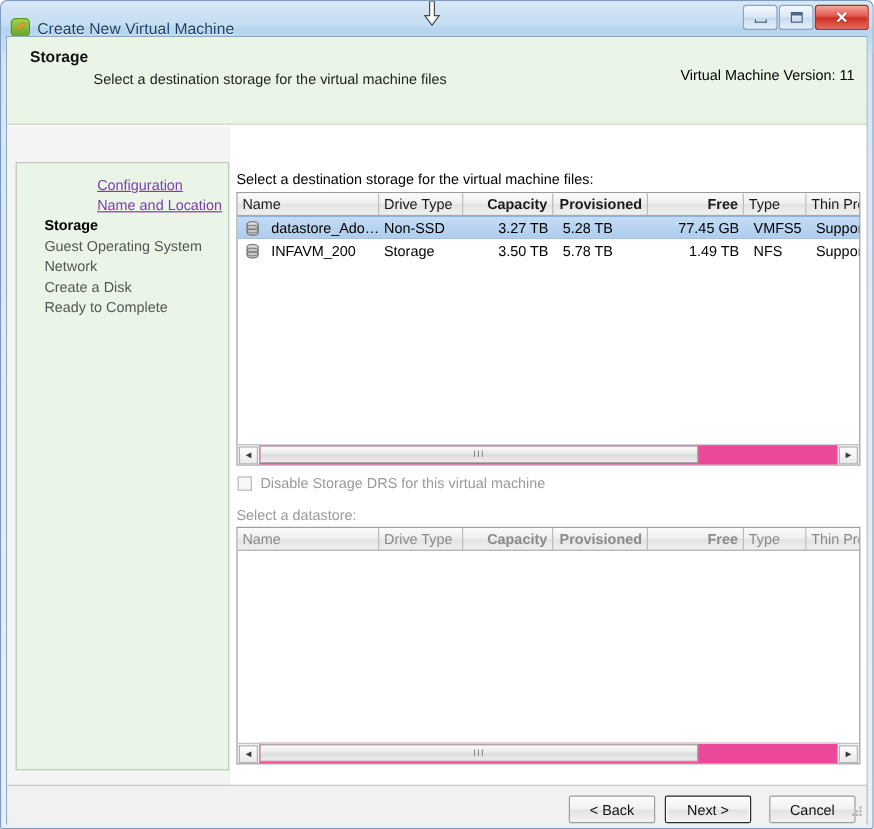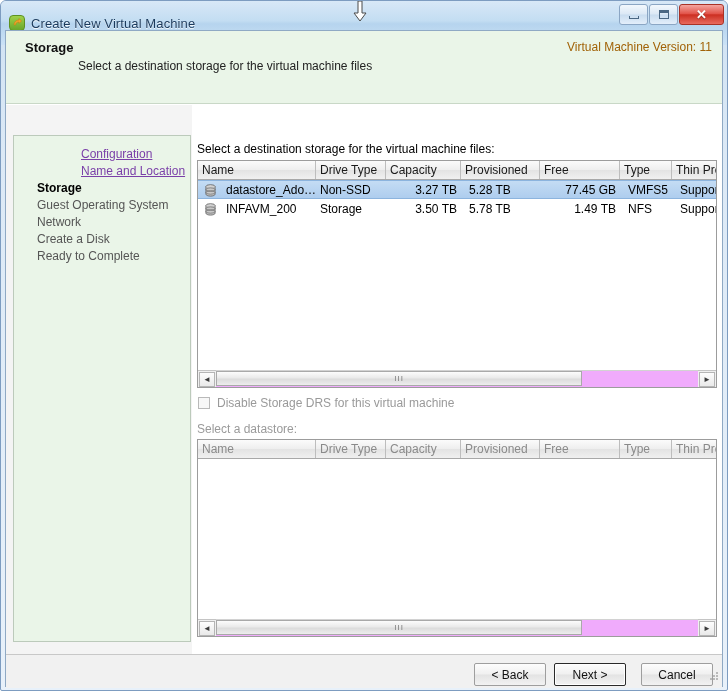--- a/index.html
+++ b/index.html
@@ -130,23 +130,23 @@
     color: #111111;
   }
   #hdr-sub {
     position: absolute;
     left: 72px; top: 28px;
     font-size: 12px;
     color: #222222;
   }
   #hdr-version {
     position: absolute;
-    right: 10px; top: 9px;
-    font-size: 12px;
-    color: #a16207;
+    right: 10px; top: 25px;
+    font-size: 12px;
+    color: #000000;
   }
 
   
   #content {
     position: absolute;
     left: 0; top: 74px;
     width: 716px; height: 549px;
     background: #f4f4f4;
   }
 
@@ -213,21 +213,21 @@
     height: 18px;
     line-height: 18px;
     font-size: 12px;
     color: #1a1a1a;
     border-right: 1px solid #bdbdbd;
     padding: 0 4px;
     white-space: nowrap;
     overflow: hidden;
   }
   .hcell.dim { color: #8a8a8a; }
-  .hcell.r { text-align: left; }
+  .hcell.r { text-align: right; font-weight: bold; }
 
   .grow {
     position: absolute;
     left: 0;
     height: 19px;
     width: 100%;
   }
   .grow.sel {
     background: linear-gradient(to bottom, #c4dcf4 0%, #aecdee 100%);
     border-top: 1px solid #8cb4de;
@@ -270,21 +270,21 @@
     background: linear-gradient(to bottom, #fdfdfd, #e9e9e9);
     border: 1px solid #b5b5b5;
     display: flex; align-items: center; justify-content: center;
     font-size: 8px;
     color: #3a3a3a;
     margin: 0 1px;
   }
   .sb-track {
     flex: 1 1 auto;
     height: 19px;
-    background: #f0abfc;
+    background: #ec4899;
     border-top: 1px solid #d2d2d2;
     border-bottom: 1px solid #d2d2d2;
     position: relative;
   }
   .sb-thumb {
     position: absolute;
     left: 0; top: 0;
     height: 15px;
     background: linear-gradient(to bottom, #fcfcfc 0%, #eaeaea 45%, #dcdcdc 55%, #ededed 100%);
     border: 1px solid #a9a9a9;

